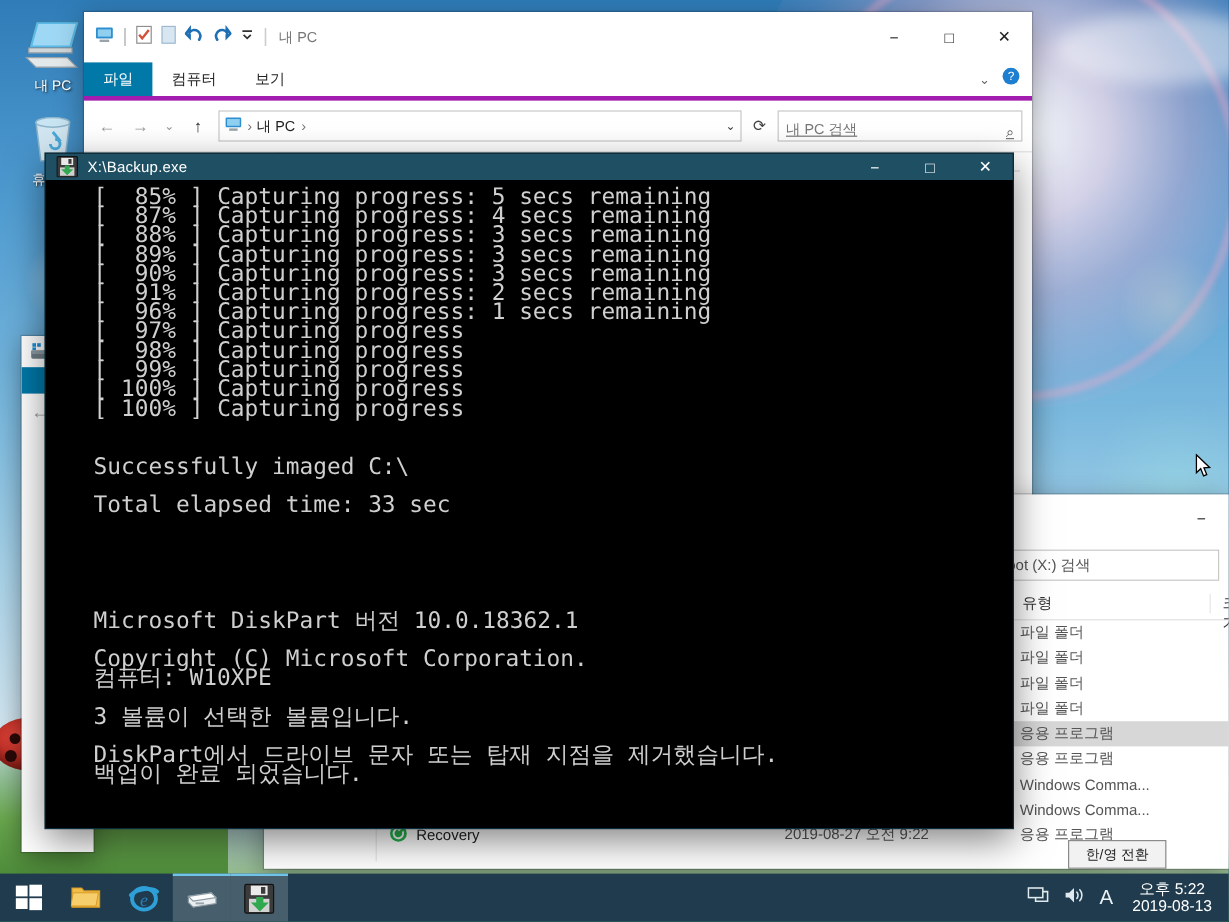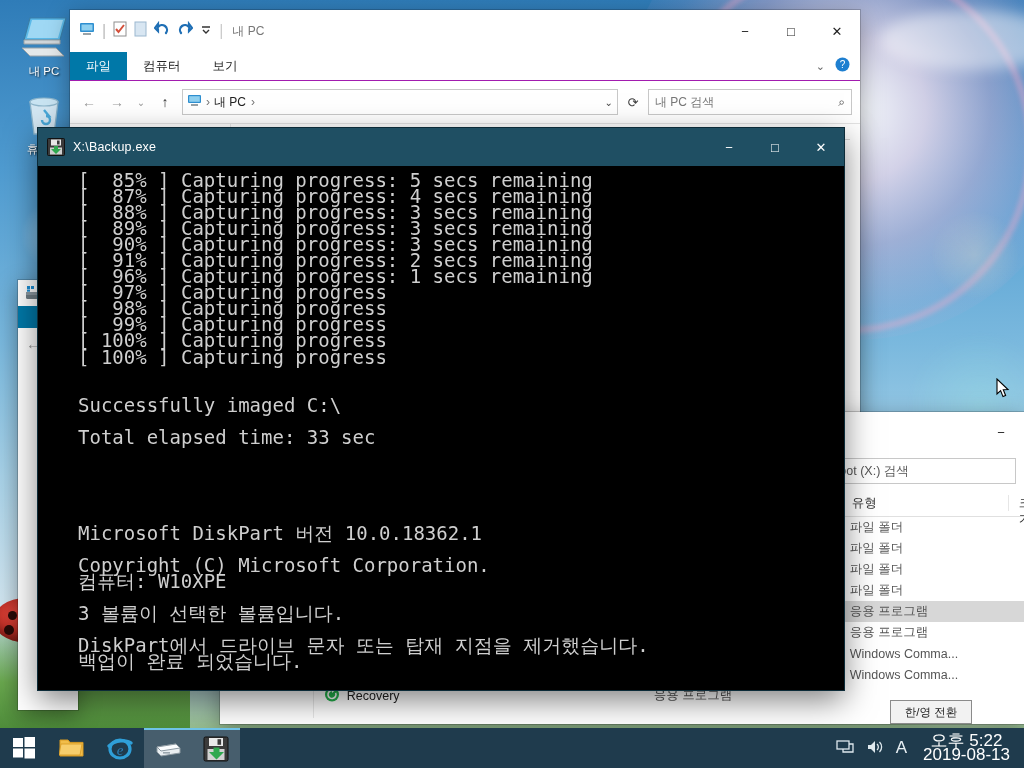--- a/index.html
+++ b/index.html
@@ -39,28 +39,28 @@
   .desk-icon .glyph{display:block;height:48px;margin-bottom:2px;}
   
   .win{position:absolute;background:#fff;box-shadow:0 0 0 1px rgba(0,0,0,.18), 0 6px 22px rgba(0,0,0,.35);}
   
   #exp1{left:70px;top:10px;width:790px;height:418px;background:#fff;overflow:hidden;}
   #exp1 .tbar{height:42px;display:flex;align-items:center;background:#fff;border-bottom:0;}
   #exp1 .qicons{display:flex;align-items:center;gap:7px;padding-left:9px;}
   #exp1 .qtitle{margin-left:10px;font-size:12px;color:#777;}
   #exp1 .wbtns{margin-left:auto;display:flex;}
   #exp1 .wbtns div{width:46px;height:30px;display:flex;align-items:center;justify-content:center;font-size:13px;color:#222;}
-  #exp1 .ribbon{height:28px;display:flex;align-items:flex-end;background:#fff;border-bottom:1px solid #a21caf;}
+  #exp1 .ribbon{height:28px;display:flex;align-items:flex-end;background:#fff;border-bottom:4px solid #a21caf;}
   #exp1 .rtab{height:28px;line-height:28px;padding:0 16px;font-size:12.5px;color:#222;}
   #exp1 .rtab.active{background:#0078a8;color:#fff;}
   #exp1 .rhelp{margin-left:auto;display:flex;align-items:center;gap:10px;padding-right:10px;height:28px;}
   #exp1 .navbar{height:34px;display:flex;align-items:center;gap:6px;padding:4px 8px;background:#fff;}
   #exp1 .navbtn{width:22px;text-align:center;color:#9a9a9a;font-size:14px;}
   #exp1 .addr{flex:1;height:24px;border:1px solid #c8c8c8;display:flex;align-items:center;padding:0 4px;background:#fff;font-size:12px;color:#222;}
-  #exp1 .srch{width:190px;height:24px;border:1px solid #c8c8c8;display:flex;align-items:center;padding:0 6px;background:#fff;font-size:12px;color:#777;}
+  #exp1 .srch{width:190px;height:24px;border:1px solid #c8c8c8;display:flex;align-items:flex-end;padding:0 6px;background:#fff;font-size:12px;color:#777;text-decoration:underline;}
   #exp1 .body{display:flex;height:312px;border-top:1px solid #e3e3e3;}
   #exp1 .nav{width:160px;border-right:1px solid #e8e8e8;background:#fff;padding-top:6px;}
   #exp1 .navitem{display:flex;align-items:center;gap:6px;font-size:12px;color:#222;padding:3px 8px;}
   #exp1 .content{flex:1;padding:6px 10px;}
   #exp1 .grouphdr{display:flex;align-items:center;gap:6px;color:#2a5d9e;font-size:13px;}
   #exp1 .groupline{flex:1;height:1px;background:#d7d7d7;margin-left:8px;}
   
   #exp2{left:220px;top:412px;width:804px;height:312px;background:#fff;overflow:hidden;}
   #exp2 .tbar{height:40px;display:flex;align-items:center;}
   #exp2 .wbtns{margin-left:auto;display:flex;}
@@ -80,37 +80,37 @@
   #exp2 .cdate{width:196px;color:#555;}
   #exp2 .ctype{width:166px;color:#555;}
   #exp2 .csize{flex:1;color:#555;}
   
   #exp3{left:18px;top:280px;width:60px;height:430px;background:#fff;overflow:hidden;}
   #exp3 .t{height:26px;background:#fff;display:flex;align-items:center;padding-left:6px;}
   #exp3 .tab{height:22px;background:#0078a8;}
   #exp3 .nb{height:30px;display:flex;align-items:center;padding-left:8px;color:#9a9a9a;font-size:15px;}
   
   #console{left:38px;top:128px;width:806px;height:562px;background:#000;box-shadow:0 0 0 1px #0c2b38, 0 10px 30px rgba(0,0,0,.5);}
-  #console .ctitle{height:38px;background:#1f4f63;display:flex;align-items:center;color:#fff;}
+  #console .ctitle{height:22px;background:#1f4f63;display:flex;align-items:center;color:#fff;}
   #console .ctitle .ico{width:18px;height:18px;margin:0 8px 0 9px;position:relative;}
   #console .ctitle .txt{font-size:12.5px;letter-spacing:.2px;}
   #console .cbtns{margin-left:auto;display:flex;height:34px;}
   #console .cbtns div{width:46px;display:flex;align-items:center;justify-content:center;color:#fff;font-size:13px;}
   #console .cbody{padding:6px 0 0 40px;color:#cfcfcf;
     font-family:"DejaVu Sans Mono","Liberation Mono",monospace;font-size:19px;line-height:16.05px;
     white-space:pre;}
   #console .blank{height:16px;}
   
   #taskbar{position:absolute;left:0;bottom:0;width:1024px;height:40px;background:#1f3b4d;display:flex;align-items:center;}
   #taskbar .start{width:48px;height:40px;display:flex;align-items:center;justify-content:center;}
   .tb-item{width:48px;height:40px;display:flex;align-items:center;justify-content:center;}
   .tb-item.act{background:rgba(255,255,255,.18);border-top:2px solid #6fc3e8;box-sizing:border-box;}
   #tray{margin-left:auto;display:flex;align-items:center;height:40px;padding-right:8px;gap:10px;color:#fff;}
   #tray .tgl{font-size:15px;color:#e8f0f4;}
-  #clock{text-align:center;font-size:17px;line-height:14px;color:#fff;padding:0 6px;}
+  #clock{text-align:center;font-size:13px;line-height:14px;color:#fff;padding:0 6px;}
   
   #imetip{position:absolute;left:890px;top:700px;width:80px;height:22px;background:#f2f2f2;border:1px solid #8b8b8b;
     display:flex;align-items:center;justify-content:center;font-size:11.5px;color:#222;}
   
   #cursor{position:absolute;left:996px;top:378px;width:14px;height:20px;}
 </style>
 </head>
 <body>
 
 <div id="desktop">
@@ -441,20 +441,21 @@
           </div>
           <div class="row">
             <div class="cname">
               <span><svg width="16" height="15" viewBox="0 0 16 15">
                   <circle cx="8" cy="7.5" r="7" fill="#24b14c"></circle>
                   <path d="M8 3.5 a4 4 0 1 0 3.6 2.3" fill="none" stroke="#fff" stroke-width="1.6"></path>
                   <path d="M8 1.6 l2.6 2.2 l-2.6 2.1 z" fill="#fff"></path>
                 </svg></span>
               <span>Recovery</span>
             </div>
+            <div class="cdate">2019-08-27 오전 9:22</div>
             <div class="ctype">응용 프로그램</div>
             <div class="csize"></div>
           </div>
         </div>
     </div>
   </div>
 </div>
 
 <div id="console" class="win">
   <div class="ctitle">

